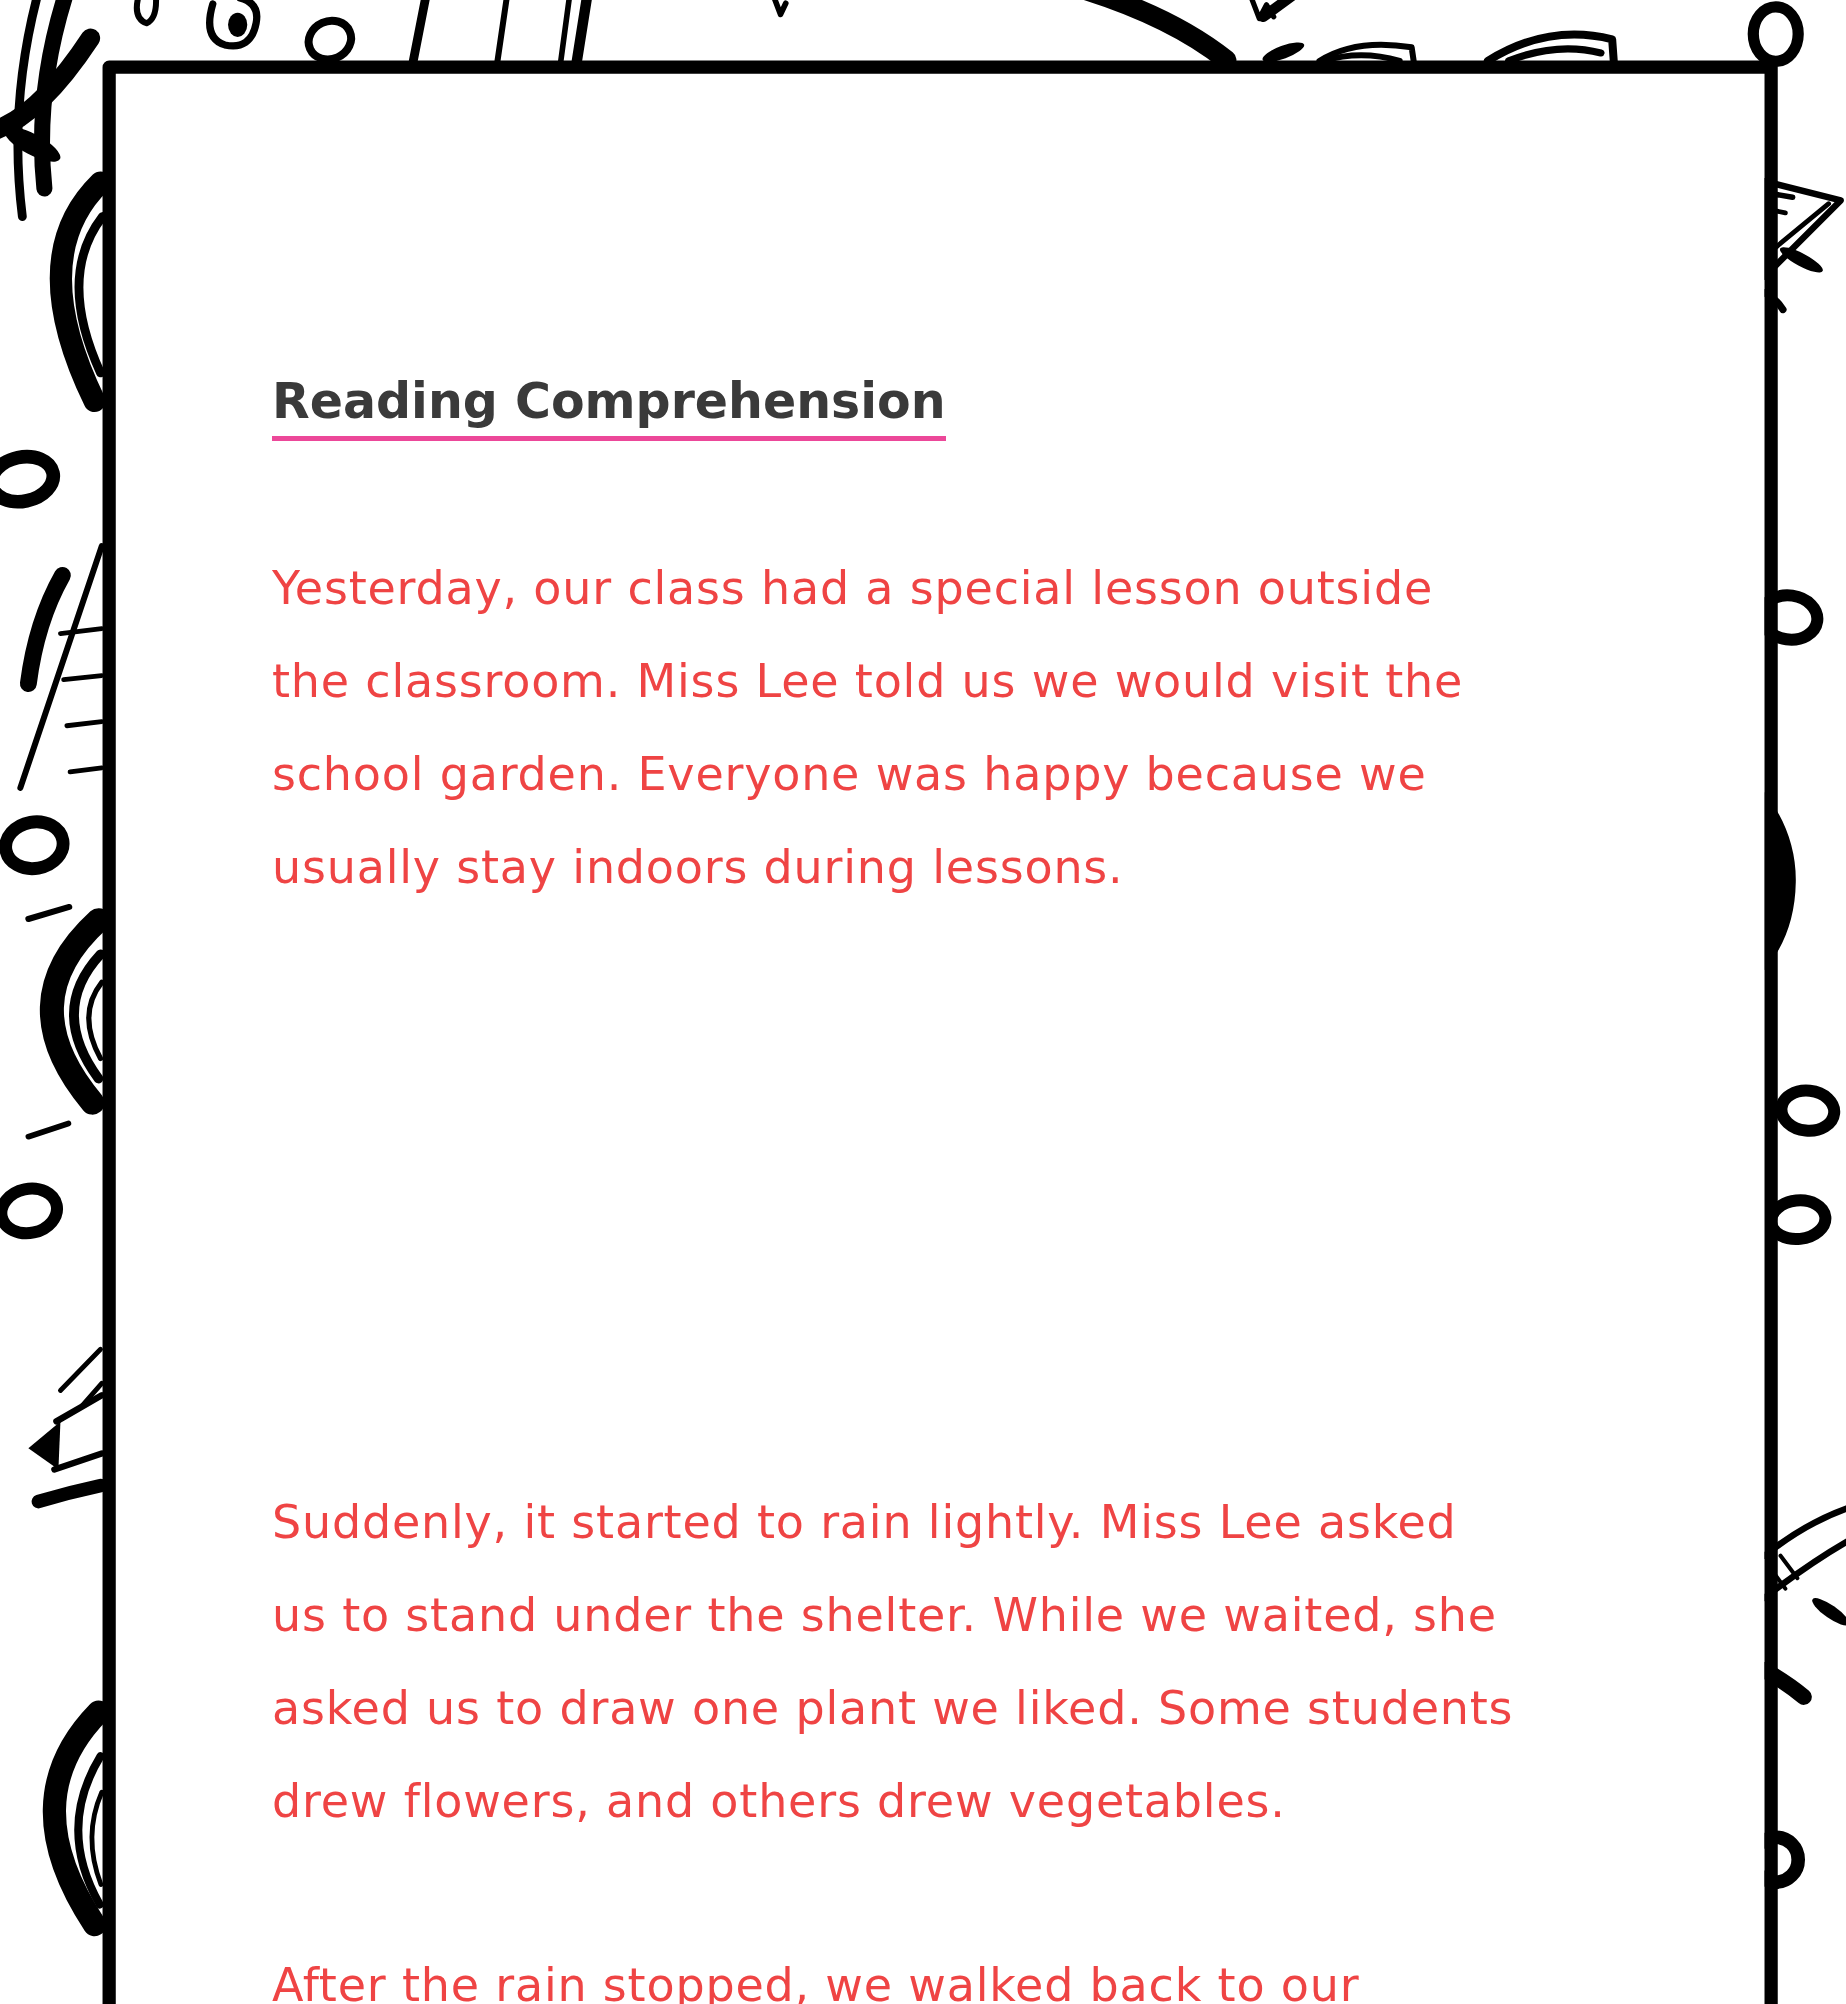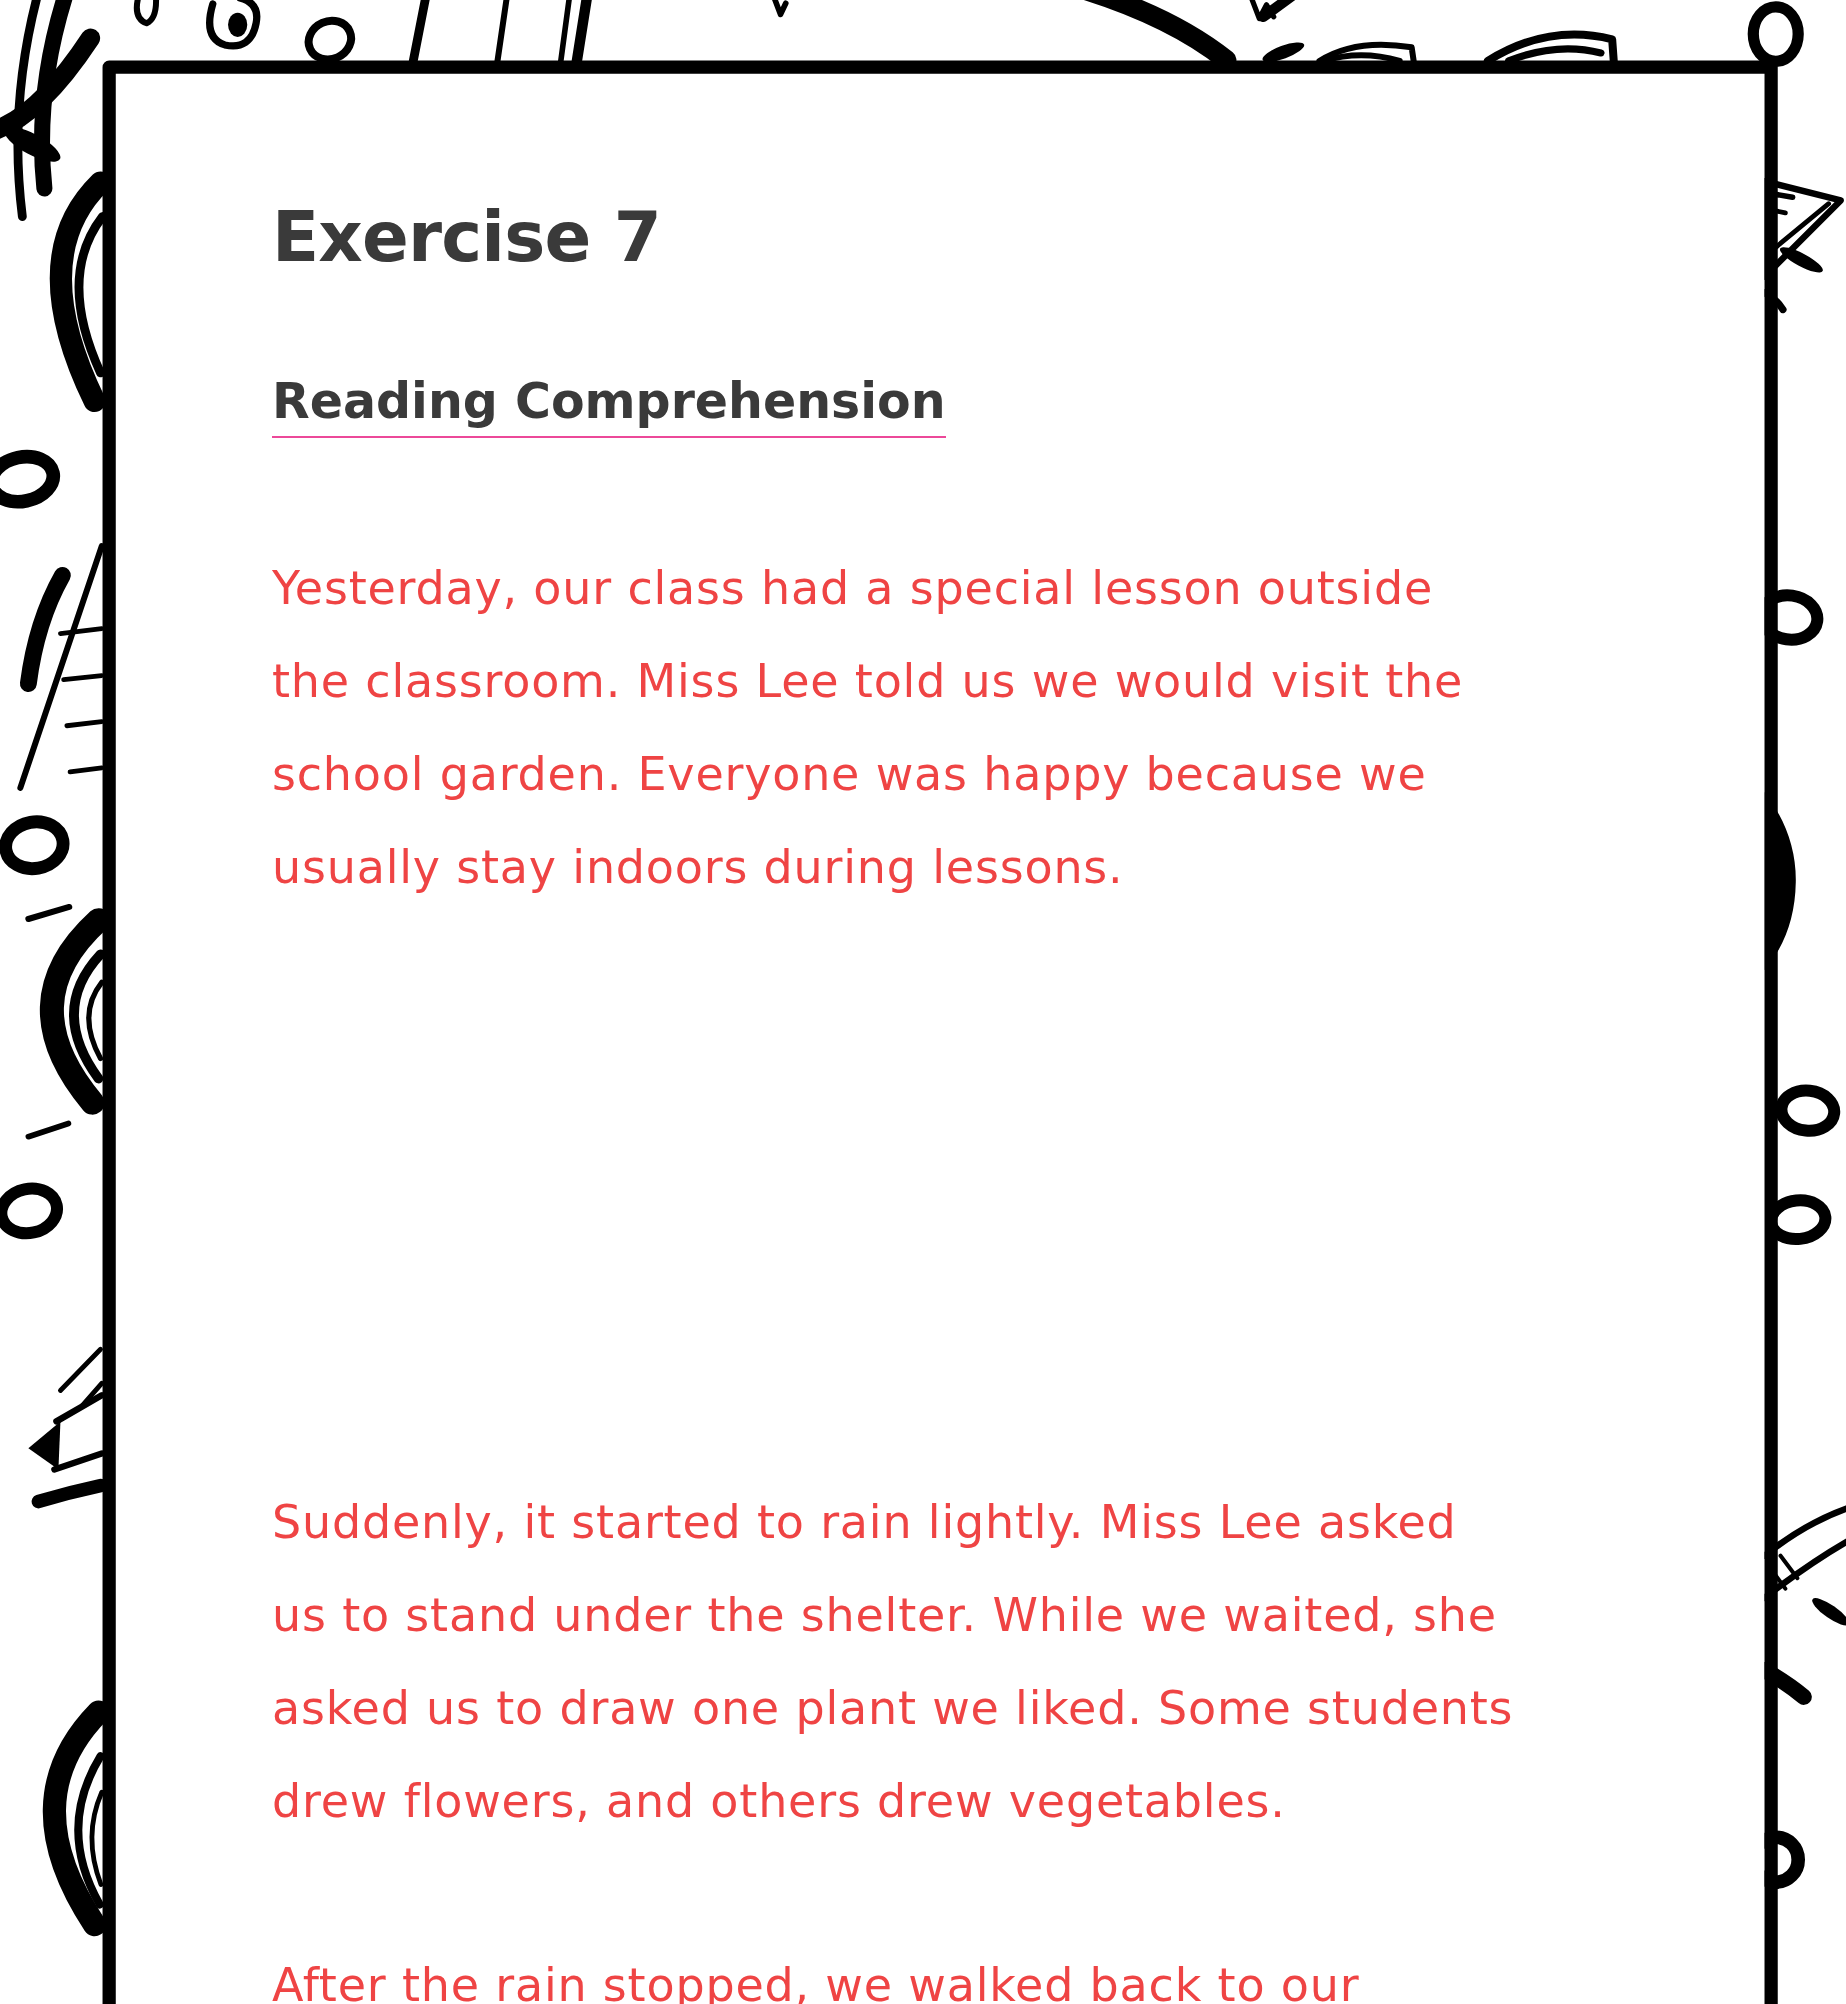--- a/index.html
+++ b/index.html
@@ -14,21 +14,21 @@
   .textlayer{position:absolute;left:0;top:0;width:1847px;height:2506px;color:#3b3b3b;}
   .title{
     position:absolute;left:272px;top:200px;
     font-size:69px;font-weight:600;letter-spacing:-0.8px;
     line-height:1.1;color:#3a3a3a;white-space:pre;
   }
   .subtitle{
     position:absolute;left:272px;top:373px;
     font-size:49px;font-weight:600;color:#3a3a3a;
     display:inline-block;white-space:pre;
-    padding-bottom:6.4px;border-bottom:2px solid #ec4899;
+    padding-bottom:6.4px;border-bottom:5px solid #ec4899;
   }
   .para{
     position:absolute;left:272px;
     font-size:46px;font-weight:400;letter-spacing:0.8px;
     line-height:93px;white-space:pre;color:#ef4444;
   }
   .p1{top:542px;}
   .p2{top:1006px;}
   .p3{top:1476px;}
   .p4{top:1939px;}
@@ -169,21 +169,20 @@
     <path d="M4030,6062 Q4120,6190 4210,6062" stroke-width="12"></path>
     <path d="M4300,6058 L4330,6250" stroke-width="13"></path>
     <path d="M4352,6058 L4392,6250" stroke-width="20"></path>
   </g>
 
   <rect x="288" y="183" width="4112" height="5840" fill="#ffffff" stroke="none"></rect>
   <rect x="271.5" y="167.5" width="4145" height="5871" stroke="#000" stroke-width="33" fill="none"></rect>
 </svg>
 
 <div class="textlayer">
-  <div class="title">Exercise 7</div>
   <div class="subtitle">Reading Comprehension</div>
   <div class="para p1">Yesterday, our class had a special lesson outside
 the classroom. Miss Lee told us we would visit the
 school garden. Everyone was happy because we
 usually stay indoors during lessons.</div>
   <div class="para p3">Suddenly, it started to rain lightly. Miss Lee asked
 us to stand under the shelter. While we waited, she
 asked us to draw one plant we liked. Some students
 drew flowers, and others drew vegetables.</div>
   <div class="para p4">After the rain stopped, we walked back to our

